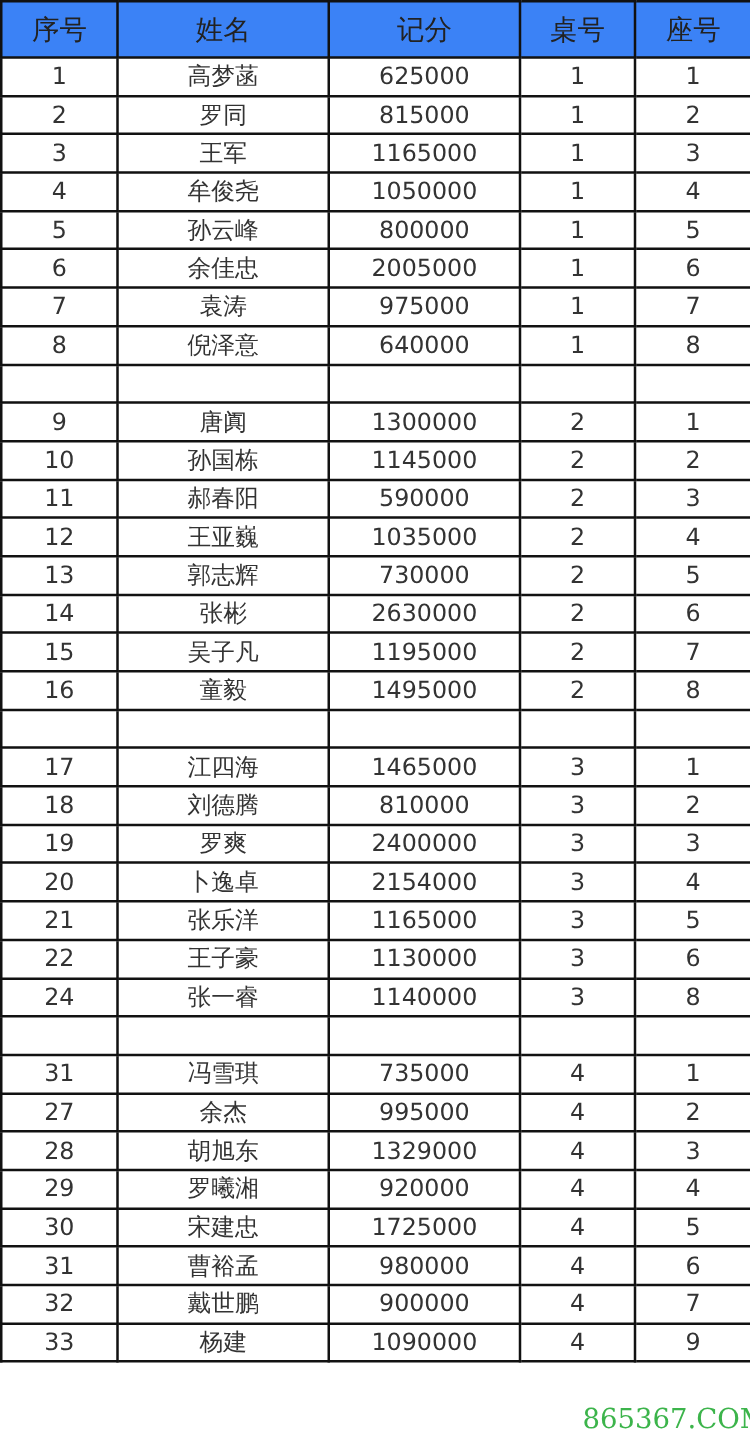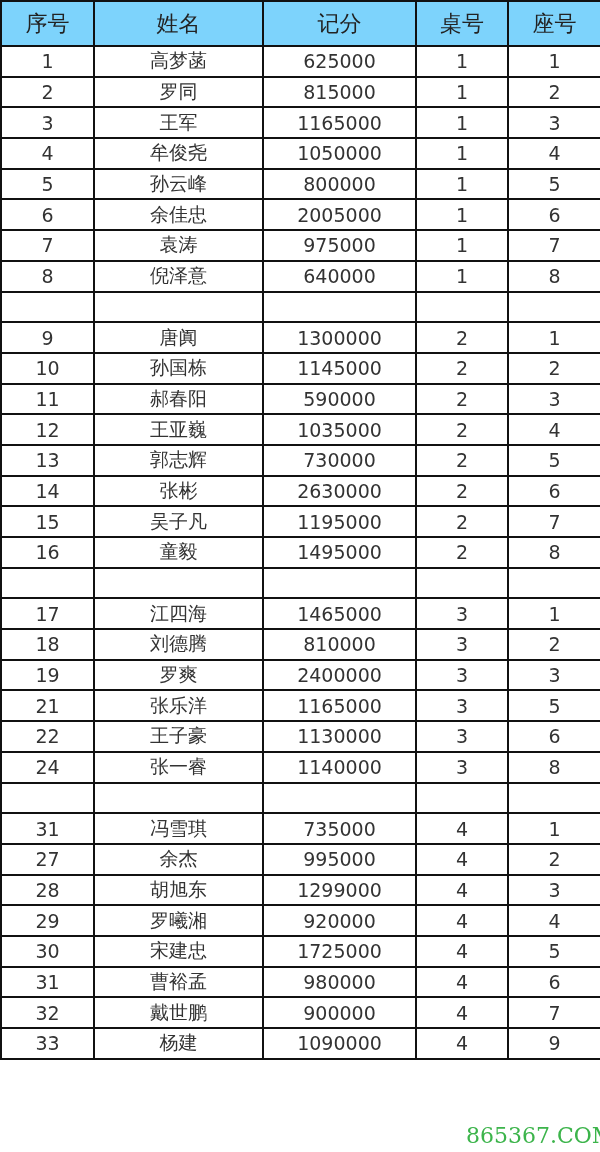--- a/index.html
+++ b/index.html
@@ -1,20 +1,20 @@
 <!DOCTYPE html>
 <html><head>
 <meta charset="utf-8">
 <style>
   html, body { margin:0; padding:0; background:#ffffff; }
   body { width:600px; height:1152px; overflow:hidden; position:relative; font-family:"DejaVu Sans","Liberation Sans",sans-serif; }
   table { border-collapse:collapse; width:600px; table-layout:fixed; position:absolute; left:0; top:0; }
   col.c1 { width:93px; } col.c2 { width:169px; } col.c3 { width:153px; } col.c4 { width:92px; } col.c5 { width:93px; }
   th, td { border:2px solid #111; text-align:center; padding:0; color:#333; font-weight:normal; }
-  th { background:#7dd3fc; height:43px; font-size:22px; color:#222; }
+  th { background:#3b82f6; height:43px; font-size:22px; color:#222; }
   td { height:28.7px; font-size:19px; }
   tr.spacer td { font-size:19px; }
   .watermark { position:absolute; left:466px; top:1123px; font-family:"DejaVu Serif","Liberation Serif",serif; font-size:22px; color:#3cb44b; letter-spacing:0px; pointer-events:none; }
 </style>
 </head>
 <body>
 
 <table>
   <colgroup>
       <col class="c1">
@@ -174,20 +174,27 @@
         <td>2</td>
       </tr>
       <tr>
         <td>19</td>
         <td>罗爽</td>
         <td>2400000</td>
         <td>3</td>
         <td>3</td>
       </tr>
       <tr>
+        <td>20</td>
+        <td>卜逸卓</td>
+        <td>2154000</td>
+        <td>3</td>
+        <td>4</td>
+      </tr>
+      <tr>
         <td>21</td>
         <td>张乐洋</td>
         <td>1165000</td>
         <td>3</td>
         <td>5</td>
       </tr>
       <tr>
         <td>22</td>
         <td>王子豪</td>
         <td>1130000</td>
@@ -218,21 +225,21 @@
       <tr>
         <td>27</td>
         <td>余杰</td>
         <td>995000</td>
         <td>4</td>
         <td>2</td>
       </tr>
       <tr>
         <td>28</td>
         <td>胡旭东</td>
-        <td>1299000</td>
+        <td>1329000</td>
         <td>4</td>
         <td>3</td>
       </tr>
       <tr>
         <td>29</td>
         <td>罗曦湘</td>
         <td>920000</td>
         <td>4</td>
         <td>4</td>
       </tr>

